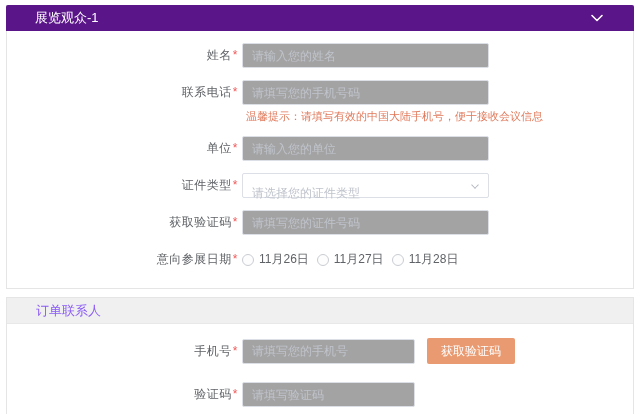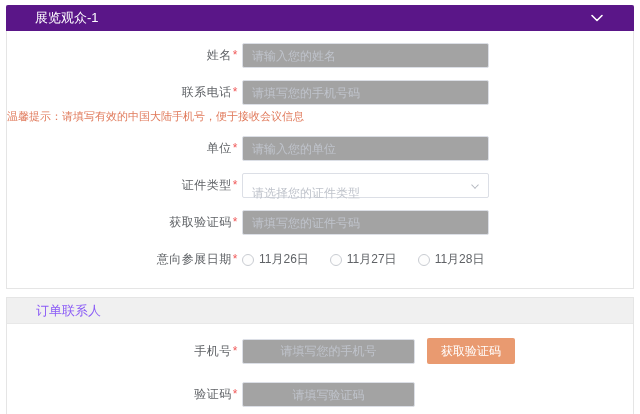--- a/index.html
+++ b/index.html
@@ -42,42 +42,42 @@
   .ctl-select {
     height: 25px; width: 247px; border: 1px solid #dcdfe6; border-radius: 2px;
     font-size: 12px; padding: 16px 22px 0 9px; color: #bfc3cb; background: #fff;
     display: flex; align-items: center; position: relative; cursor: pointer;
   }
   .caret {
     position: absolute; right: 10px; top: 9px; width: 6px; height: 6px;
     border-right: 1px solid #b4b8bf; border-bottom: 1px solid #b4b8bf;
     transform: rotate(45deg) scale(.9); margin-top: -1px;
   }
-  .hint-row { display: flex; margin: -8px 0 12px 0; flex-direction: column; }
+  .hint-row { display: flex; margin: -8px 0 12px 0; }
   .hint-spacer { width: 239px; flex: none; }
   .hint-text { font-size: 11px; color: var(--hint-orange, #e0795a); line-height: 15px; }
 
   .radio-row { display: flex; align-items: center; margin-bottom: 16px; }
-  .radio-group { display: flex; align-items: center; gap: 21px; }
+  .radio-group { display: flex; align-items: center; gap: 8px; }
   .radio-opt { display: flex; align-items: center; cursor: pointer; }
   .radio-circle {
     width: 12px; height: 12px; border-radius: 50%;
     border: 1px solid #c9ccd2; background: #fdfdfd; flex: none; margin-right: 5px;
   }
   .radio-text { font-size: 12px; color: #5f6266; }
 
   .section-gap { height: 8px; }
 
   .btn-code {
     height: 26px; width: 88px; margin-left: 12px;
     background: var(--button-orange, #e99a70); color: #fff;
     border: none; border-radius: 2px; font-size: 12px; cursor: pointer;
     font-family: "Liberation Sans", "DejaVu Sans", sans-serif;
   }
-  .w-narrow { width: 173px; text-align: center; }
+  .w-narrow { width: 173px; }
   .body-pad-lg { padding-top: 14px; }
   .mb-lg { margin-bottom: 18px; }
   .card-2 { height: 126px; }
 </style>
 </head>
 <body>
 
 <div class="page">
 
   <section class="card">

